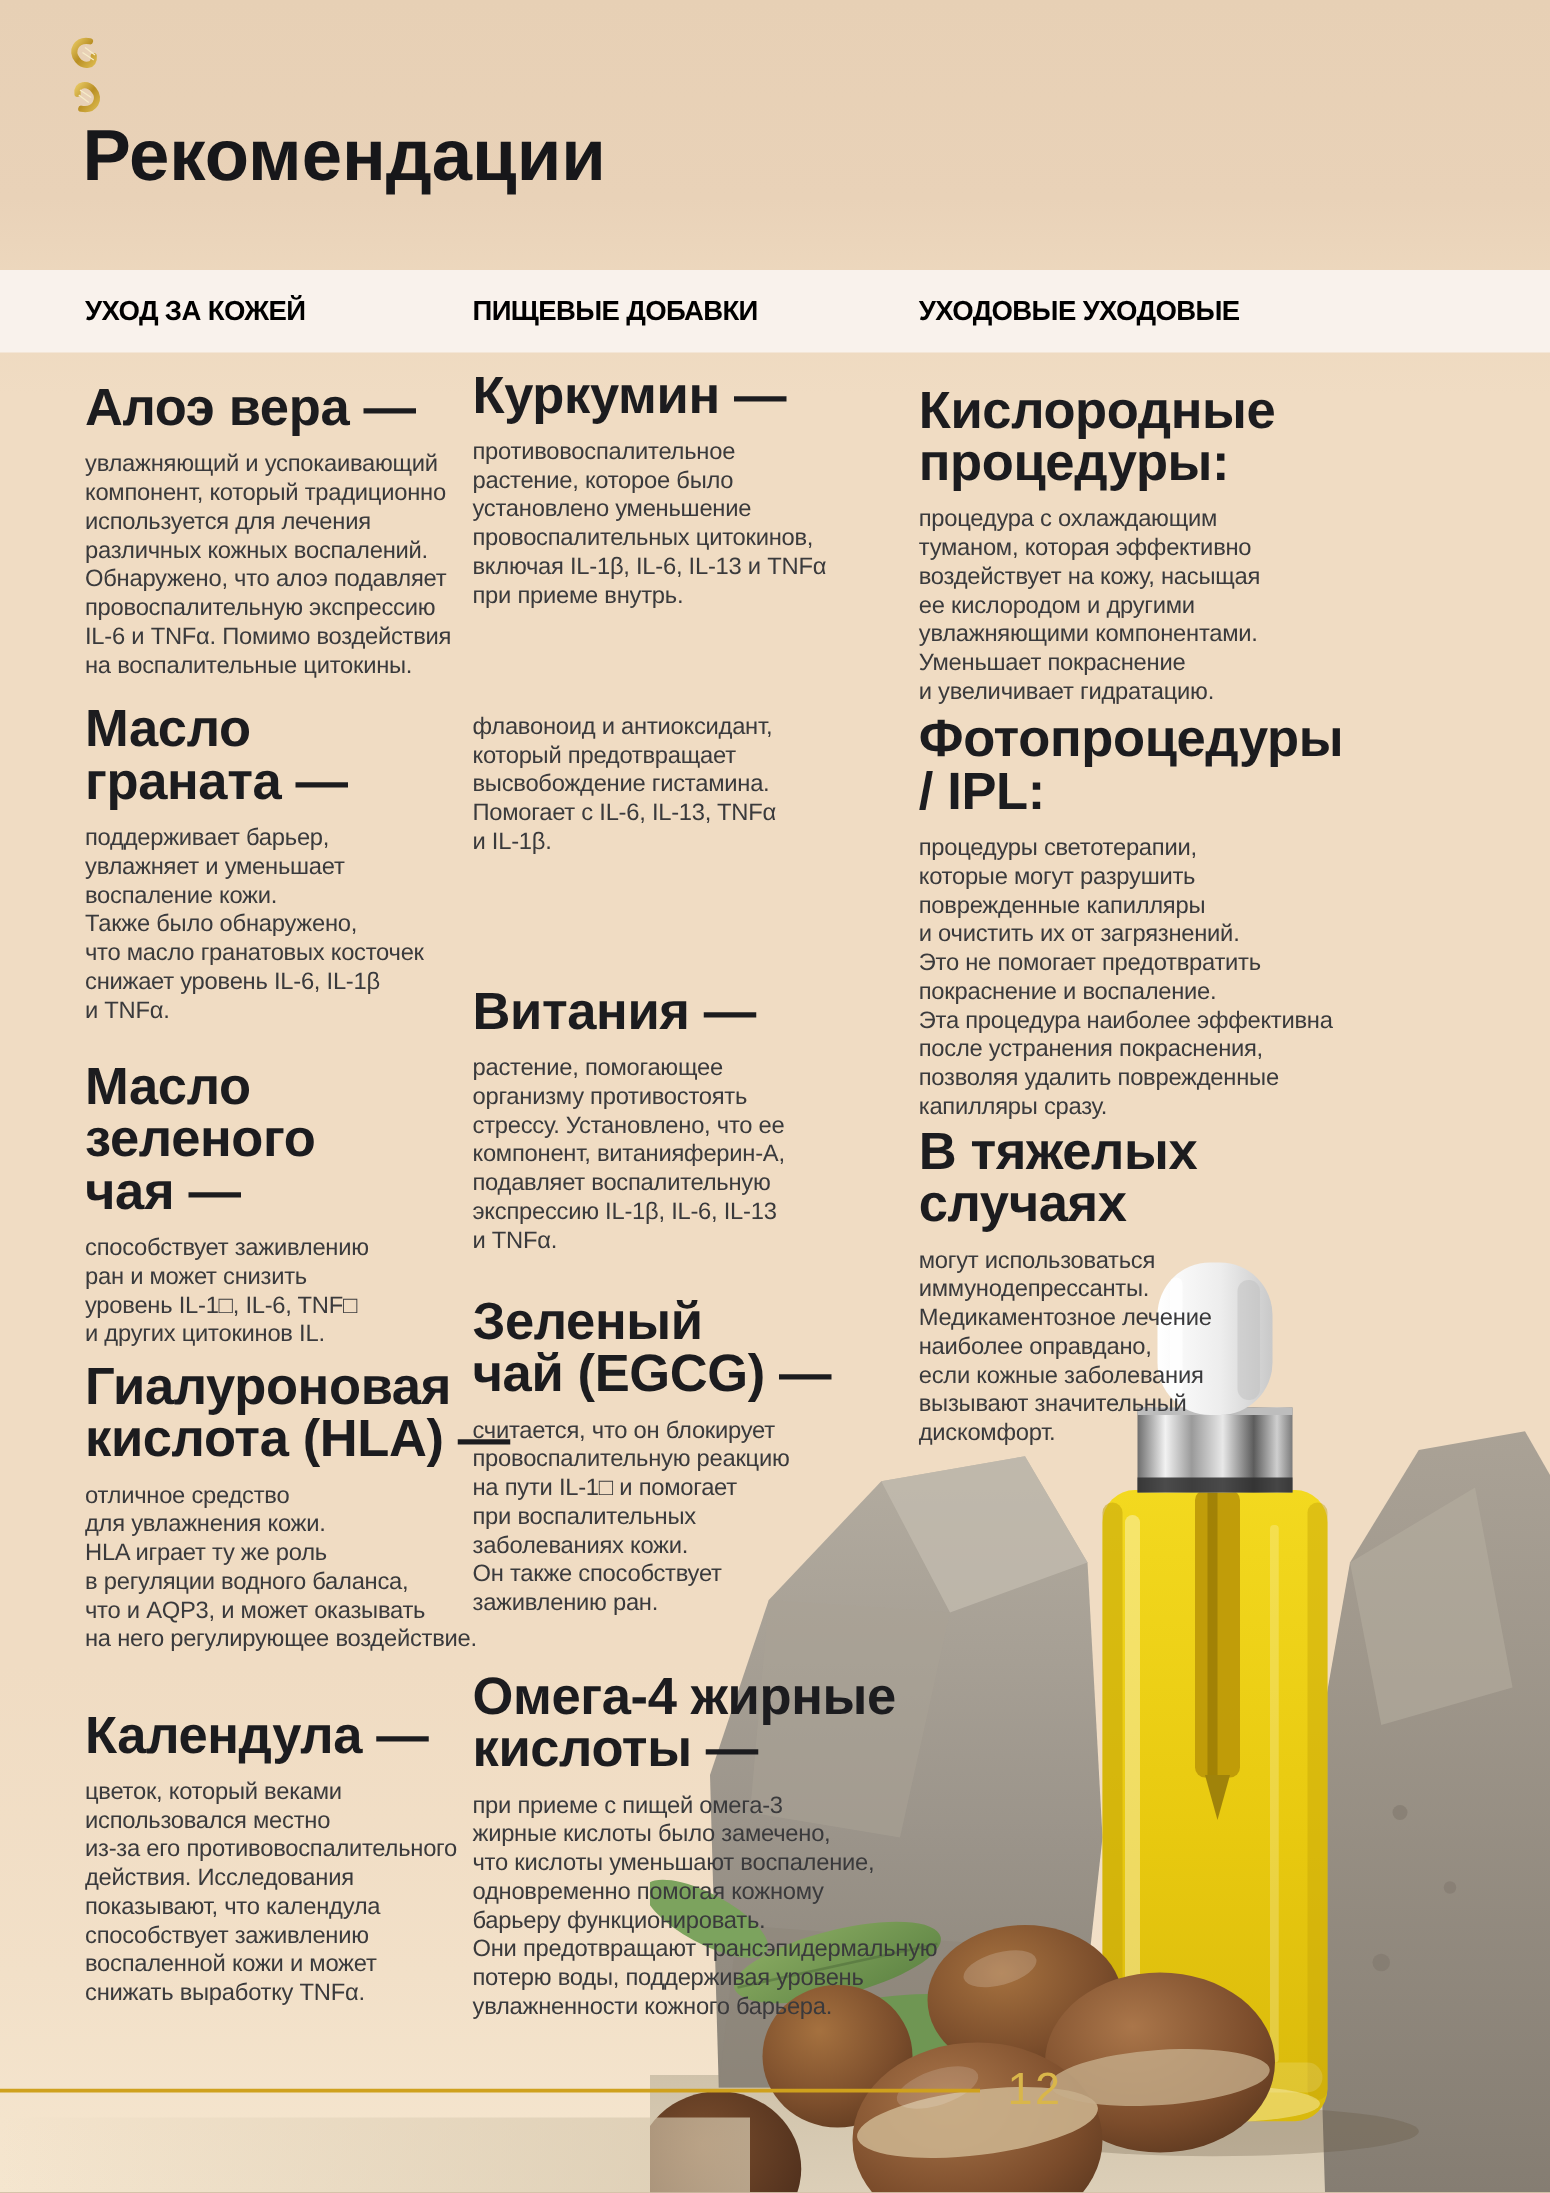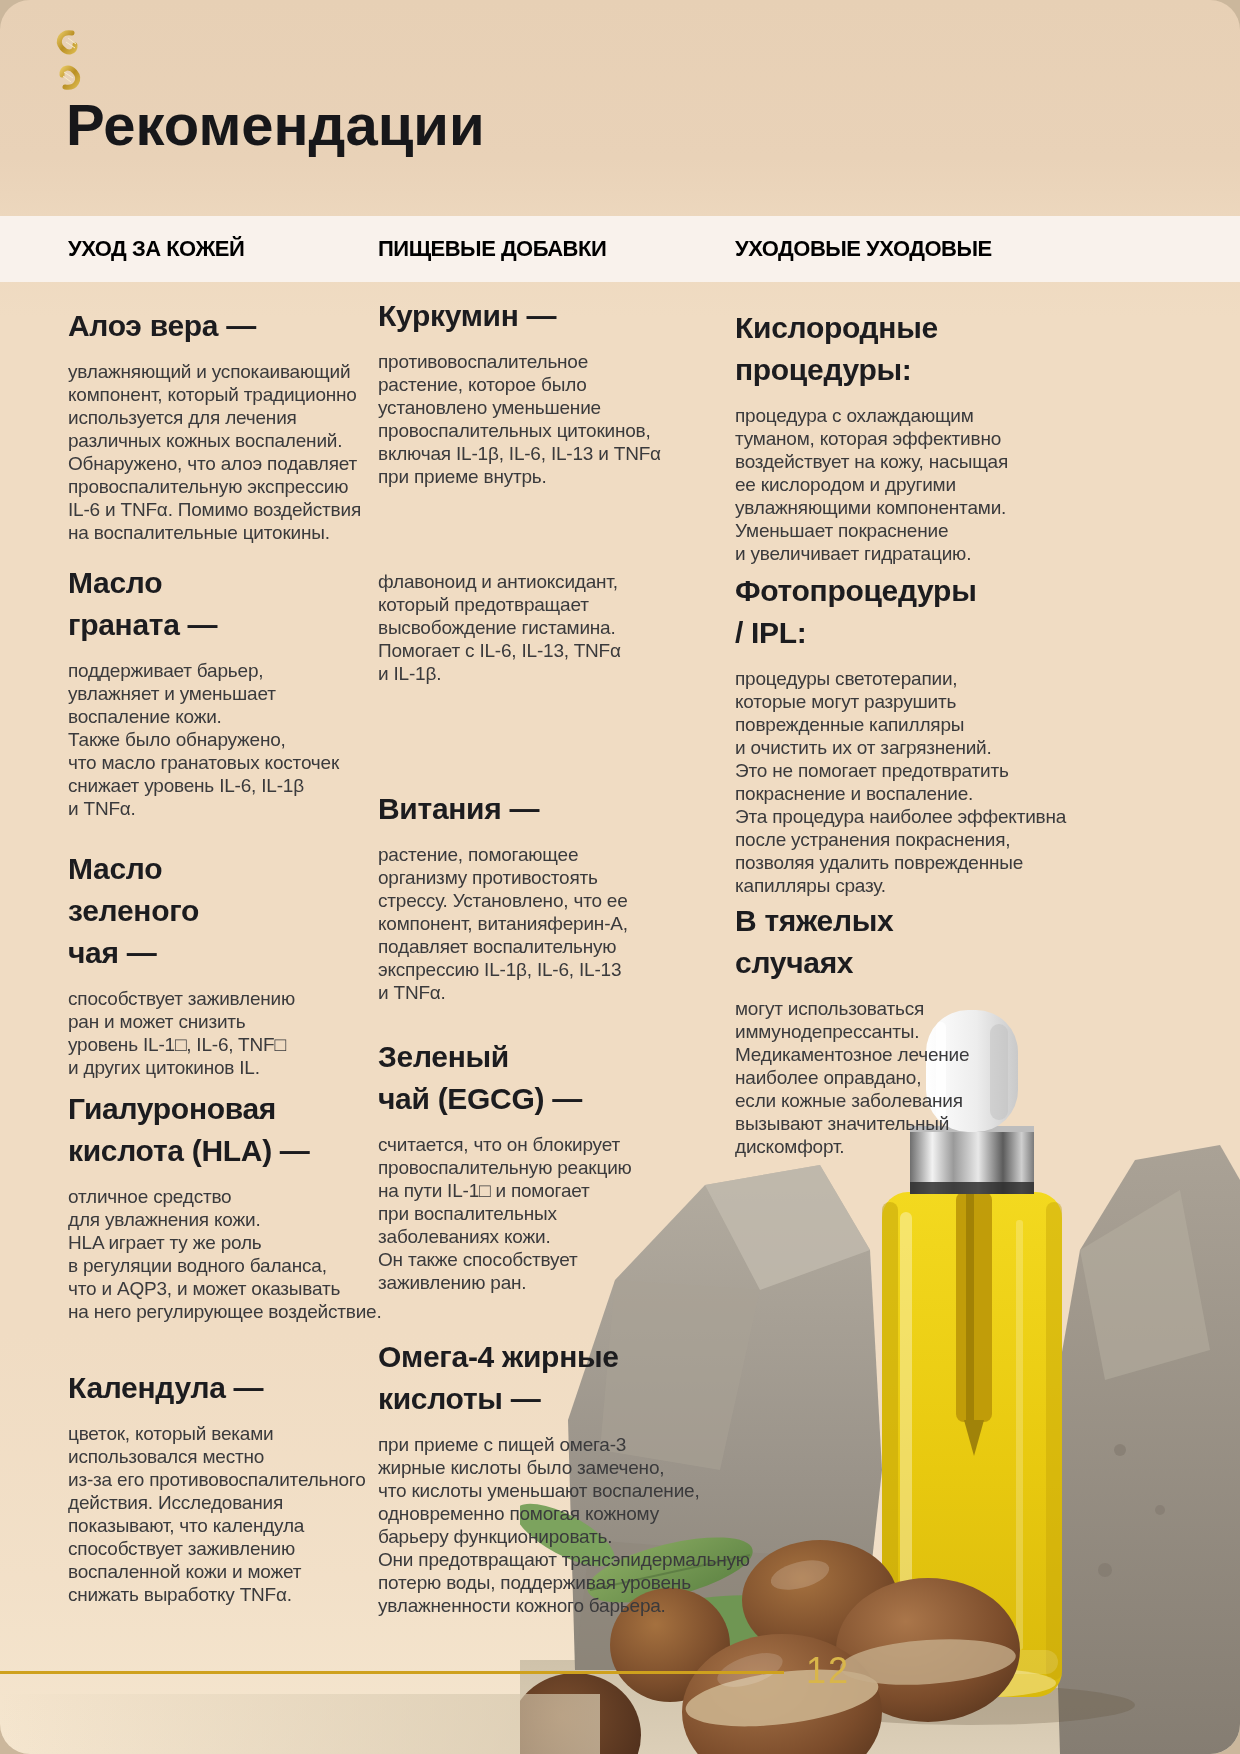--- a/index.html
+++ b/index.html
@@ -1,37 +1,36 @@
 <!DOCTYPE html>
 <html><head>
 <meta charset="utf-8">
 <style>
   html,body{margin:0;padding:0;background:#cbb79c;}
   .page{
     position:relative;width:1240px;height:1754px;overflow:hidden;
     font-family:"Liberation Sans","DejaVu Sans",sans-serif;
     background:linear-gradient(180deg,#e7d0b5 0%,#e9d2b8 9%,#edd8be 13%,#f0dcc3 18%,#f0dcc3 76%,#f2e0c8 90%,#f5e6cf 100%);
-    border-radius:30px;
   }
   .logo{position:absolute;left:48px;top:28px;width:42px;height:64px;}
   .page-title{
     position:absolute;left:66px;top:92px;margin:0;
     font-size:58px;line-height:66px;font-weight:800;letter-spacing:0;
     color:#17171a;white-space:pre;
   }
   .band{position:absolute;left:0;top:216px;width:1240px;height:66px;background:#f9f2ec;}
   .band-label{
     position:absolute;top:17px;margin:0;font-size:22px;line-height:32px;
     font-weight:800;letter-spacing:-0.5px;color:#000000;white-space:pre;
   }
   .band-label.b1{left:68px;} .band-label.b2{left:378px;} .band-label.b3{left:735px;}
   .sec{position:absolute;z-index:3;}
   .sec.c1{left:68px;width:330px;} .sec.c2{left:378px;width:350px;} .sec.c3{left:735px;width:460px;}
   .sec-heading{
-    margin:0 0 13px 0;font-size:30px;line-height:42px;font-weight:800;
+    margin:0 0 13px 0;font-size:42px;line-height:42px;font-weight:800;
     letter-spacing:-0.3px;color:#1c1c1f;white-space:pre;
   }
   .sec-body{
     margin:0;font-size:19px;line-height:23px;font-weight:400;
     letter-spacing:-0.2px;color:#3a3a3c;white-space:pre;
   }
   .photo{position:absolute;left:520px;top:950px;width:720px;height:804px;z-index:1;}
   .ground-fade{
     position:absolute;left:0;top:1694px;width:600px;height:60px;z-index:1;
     background:linear-gradient(90deg,rgba(212,198,172,0) 0%,rgba(212,198,172,.75) 100%);

